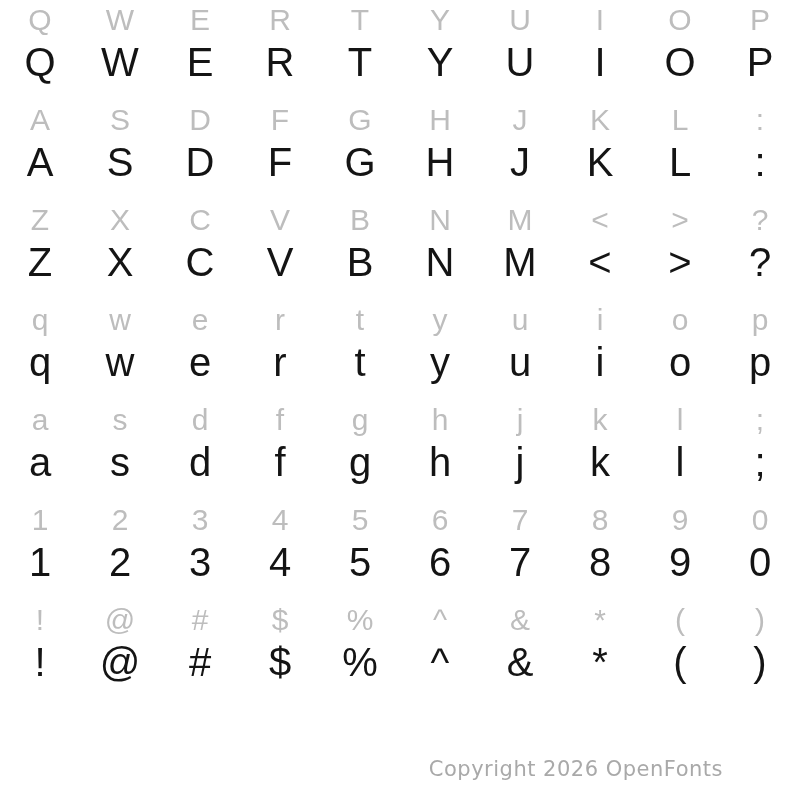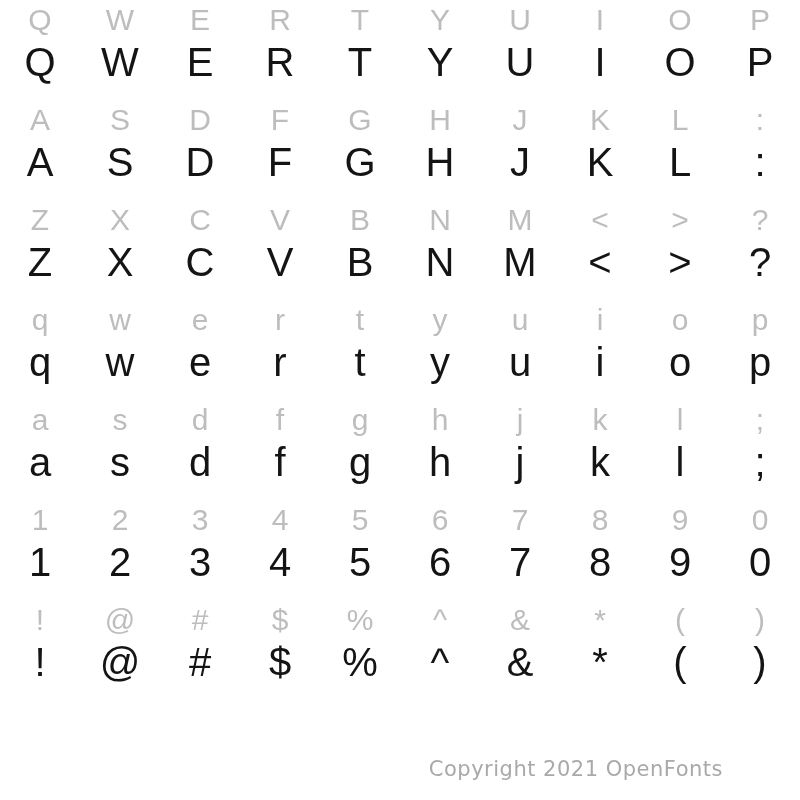--- a/index.html
+++ b/index.html
@@ -240,14 +240,14 @@
           <span class="cell">$</span>
           <span class="cell">%</span>
           <span class="cell">^</span>
           <span class="cell">&amp;</span>
           <span class="cell">*</span>
           <span class="cell">(</span>
           <span class="cell">)</span>
         </div>
       </div>
     </div>
-  <div class="footer">Copyright 2021 OpenFonts</div>
+  <div class="footer">Copyright 2026 OpenFonts</div>
 </div>
 
 </body></html>

